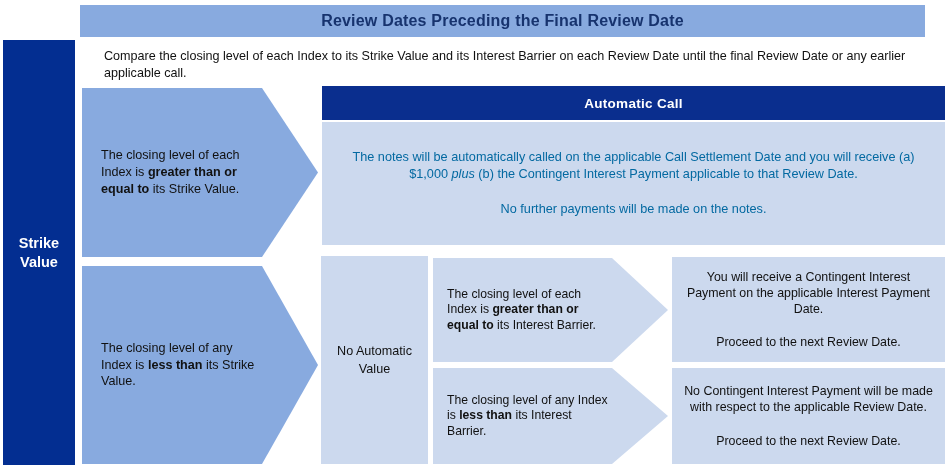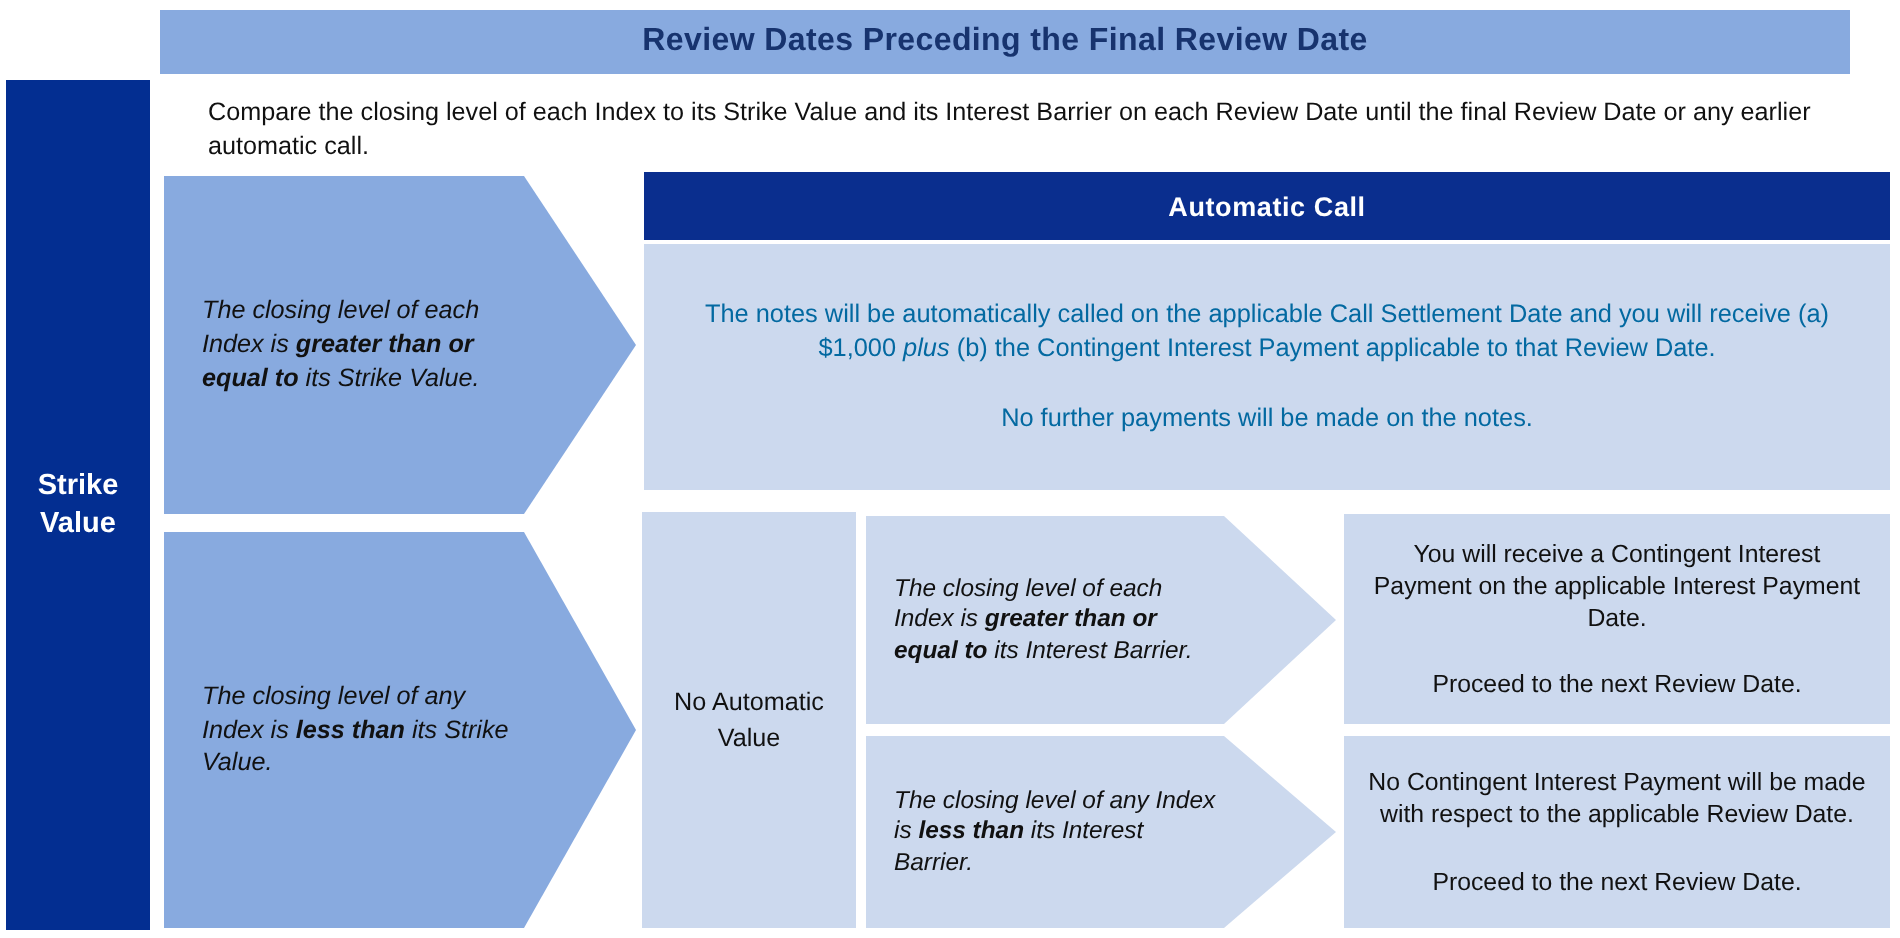--- a/index.html
+++ b/index.html
@@ -69,21 +69,20 @@
   .chevron {
     position: absolute;
     display: flex;
     align-items: center;
     box-sizing: border-box;
     color: #111111;
   }
   .chevron-mid {
     -webkit-clip-path: polygon(0 0, calc(100% - 56px) 0, 100% 50%, calc(100% - 56px) 100%, 0 100%);
     clip-path: polygon(0 0, calc(100% - 56px) 0, 100% 50%, calc(100% - 56px) 100%, 0 100%);
-    font-style: italic;
   }
   .chev-dark {
     background: #88AADF;
   }
   .chev-light {
     background: #CCD9EE;
   }
 
   .chev1 {
     left: 82px; top: 88px; width: 236px; height: 169px;
@@ -181,21 +180,21 @@
 </style>
 </head>
 <body>
 
 <div id="canvas">
 
   <div class="title-banner">Review Dates Preceding the Final Review Date</div>
 
   <div class="side-bar">Strike Value</div>
 
-  <div class="intro-text">Compare the closing level of each Index to its Strike Value and its Interest Barrier on each Review Date until the final Review Date or any earlier automatic call.</div>
+  <div class="intro-text">Compare the closing level of each Index to its Strike Value and its Interest Barrier on each Review Date until the final Review Date or any earlier applicable call.</div>
 
   <div class="chevron chevron-mid chev-dark chev1">
     <span><span>The closing level of each Index is </span><b>greater than or equal to</b><span> its Strike Value.</span></span>
   </div>
 
   <div class="chevron chevron-mid chev-dark chev2">
     <span><span>The closing level of any Index is </span><b>less than</b><span> its Strike Value.</span></span>
   </div>
 
   <div class="ac-header">Automatic Call</div>

